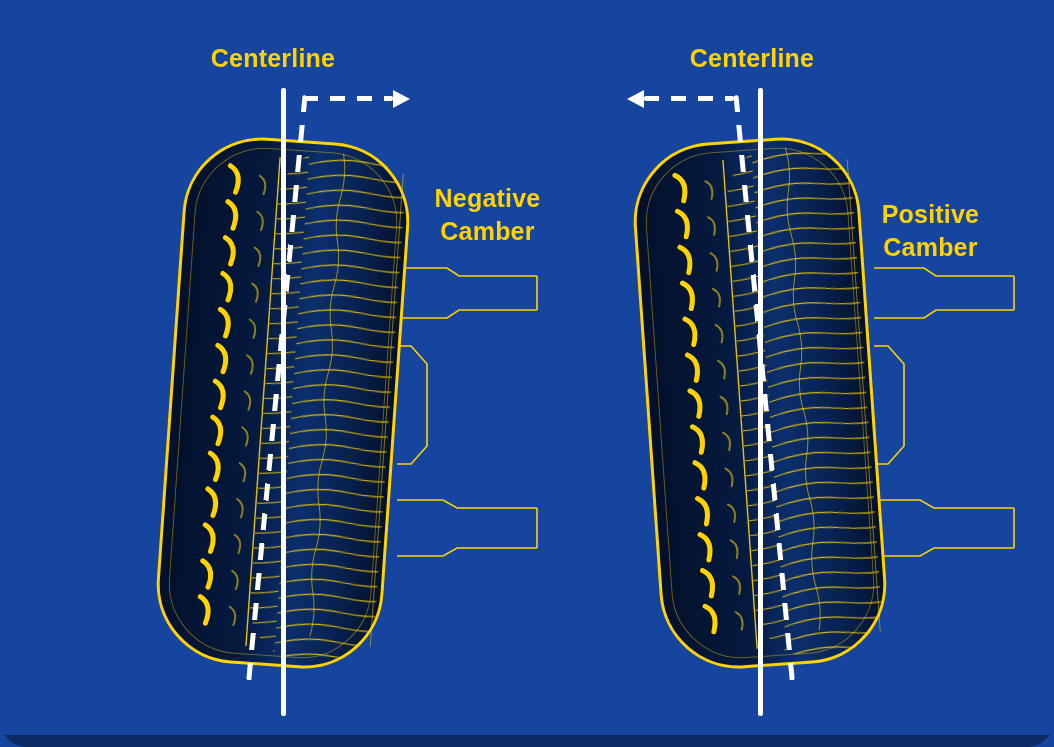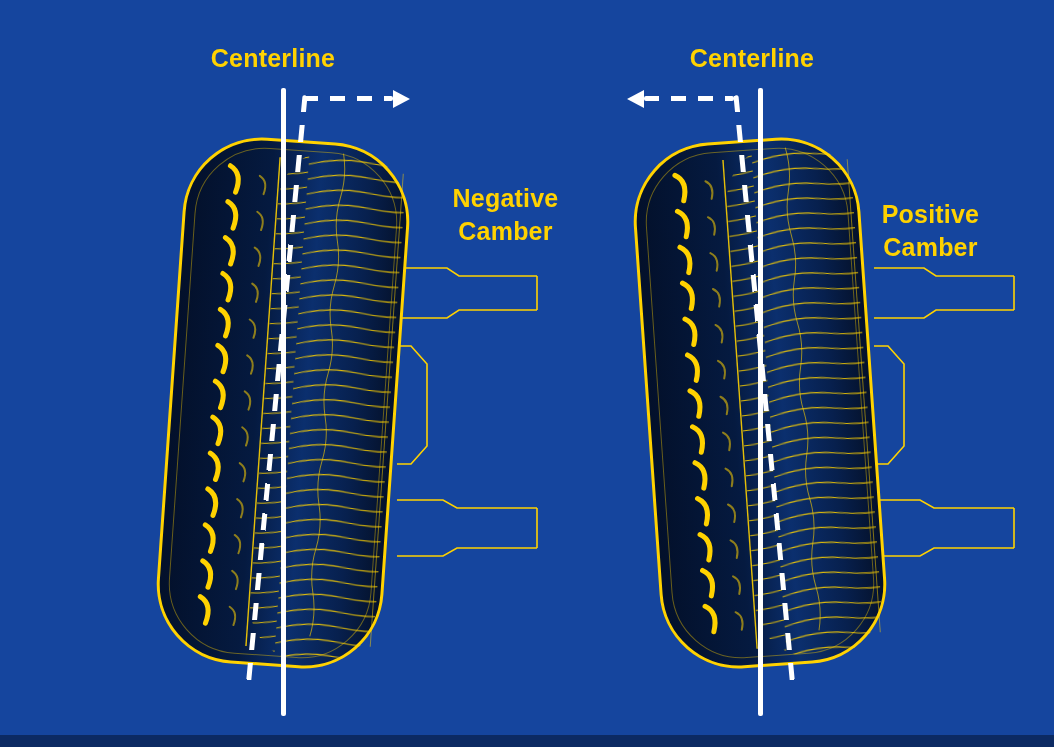--- a/index.html
+++ b/index.html
@@ -1,18 +1,18 @@
 <!DOCTYPE html>
 <html><head>
 <meta charset="utf-8">
 <style>
   html,body{margin:0;padding:0;background:#15459e;}
   .canvas{
     position:relative;width:1054px;height:747px;overflow:hidden;
-    background:#15459e;font-family:"Liberation Sans",sans-serif;
+    background:#15459e;font-family:"Liberation Sans",sans-serif;border-radius:27px;
   }
   .label{
     position:absolute;color:#ffd200;font-weight:bold;font-size:25px;
     text-align:center;letter-spacing:0.2px;line-height:33px;
   }
   .vline-solid{position:absolute;width:5px;background:#ffffff;border-radius:2px;}
   .vline-dashed{
     position:absolute;width:5px;border-radius:2px;
     background:repeating-linear-gradient(to bottom,#ffffff 0 17px,transparent 17px 30px);
   }
@@ -99,21 +99,21 @@
     </svg>
 
     <div class="vline-solid" style="left:281px;top:88px;height:628px"></div>
 
     <div class="vline-dashed" style="left:274px;top:94px;height:596px;transform:rotate(5.5deg)"></div>
 
     <div class="arrow-dash" style="left:303px;top:96px;width:90px"></div>
     <div class="arrow-head right" style="left:393px;top:90px"></div>
 
     <div class="label" style="left:173px;top:42px;width:200px">Centerline</div>
-    <div class="label" style="left:423px;top:182px;width:165px">
+    <div class="label" style="left:405px;top:182px;width:165px">
       <span>Negative</span><br>
       <span>Camber</span>
     </div>
   </div>
 
   <div>
 
     <svg class="susp" style="left:874px;top:258px" width="150" height="310" viewBox="0 0 150 310">
       <use href="#suspArt"></use>
     </svg>

